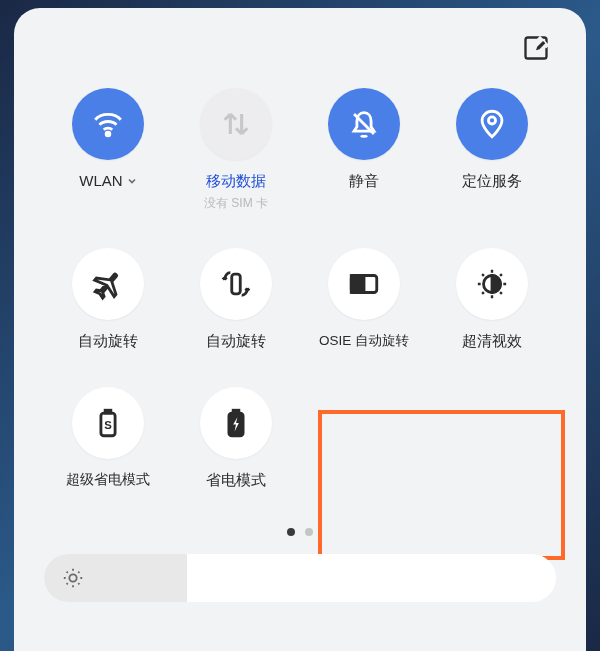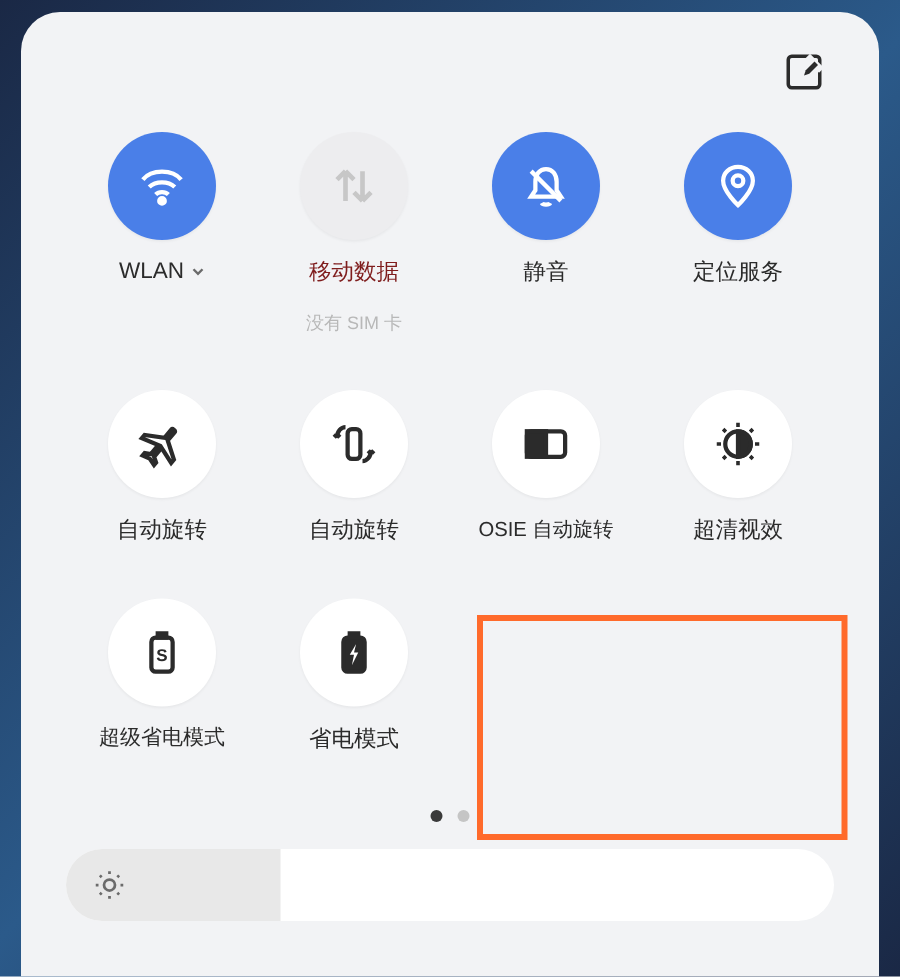--- a/index.html
+++ b/index.html
@@ -73,21 +73,21 @@
       gap: 4px;
     }
     .label {
       font-size: 15px;
       color: #2b2b2b;
       text-align: left;
     }
     .sub {
       font-size: 12px;
       color: #b8b8b8;
-      margin-top: 16px;
+      margin-top: 4px;
       text-align: center;
     }
     .chev {
       width: 10px;
       height: 10px;
     }
     .highlight-box {
       position: absolute;
       border: 4px solid #ff6a2b;
       pointer-events: none;
@@ -166,21 +166,21 @@
     </div>
 
     <div class="tile">
       <div class="circle" style="background:#ededef">
         <svg viewBox="0 0 24 24" fill="none" stroke="#c7c7c7" stroke-width="2.2">
           <path d="M9 5 L9 19 M9 5 L5 9 M9 5 L13 9" transform="translate(-1,0)"></path>
           <path d="M15 19 L15 5 M15 19 L11 15 M15 19 L19 15" transform="translate(1,0)"></path>
         </svg>
       </div>
       <div class="label-wrap">
-        <span class="label" style="color:#7f1d1d">移动数据</span>
+        <span class="label" style="color:#1d4ed8">移动数据</span>
       </div>
       <div class="sub">没有 SIM 卡</div>
     </div>
 
     <div class="tile">
       <div class="circle active">
         <svg viewBox="0 0 24 24" fill="none" stroke="currentColor" stroke-width="2">
           <path d="M12 4 C9 4 7 6.5 7 10 L7 14 L5 17 L19 17 L17 14 L17 10 C17 6.5 15 4 12 4 Z"></path>
           <path d="M10 20 C10.5 21 13.5 21 14 20"></path>
           <path d="M5 5 L19 19"></path>

